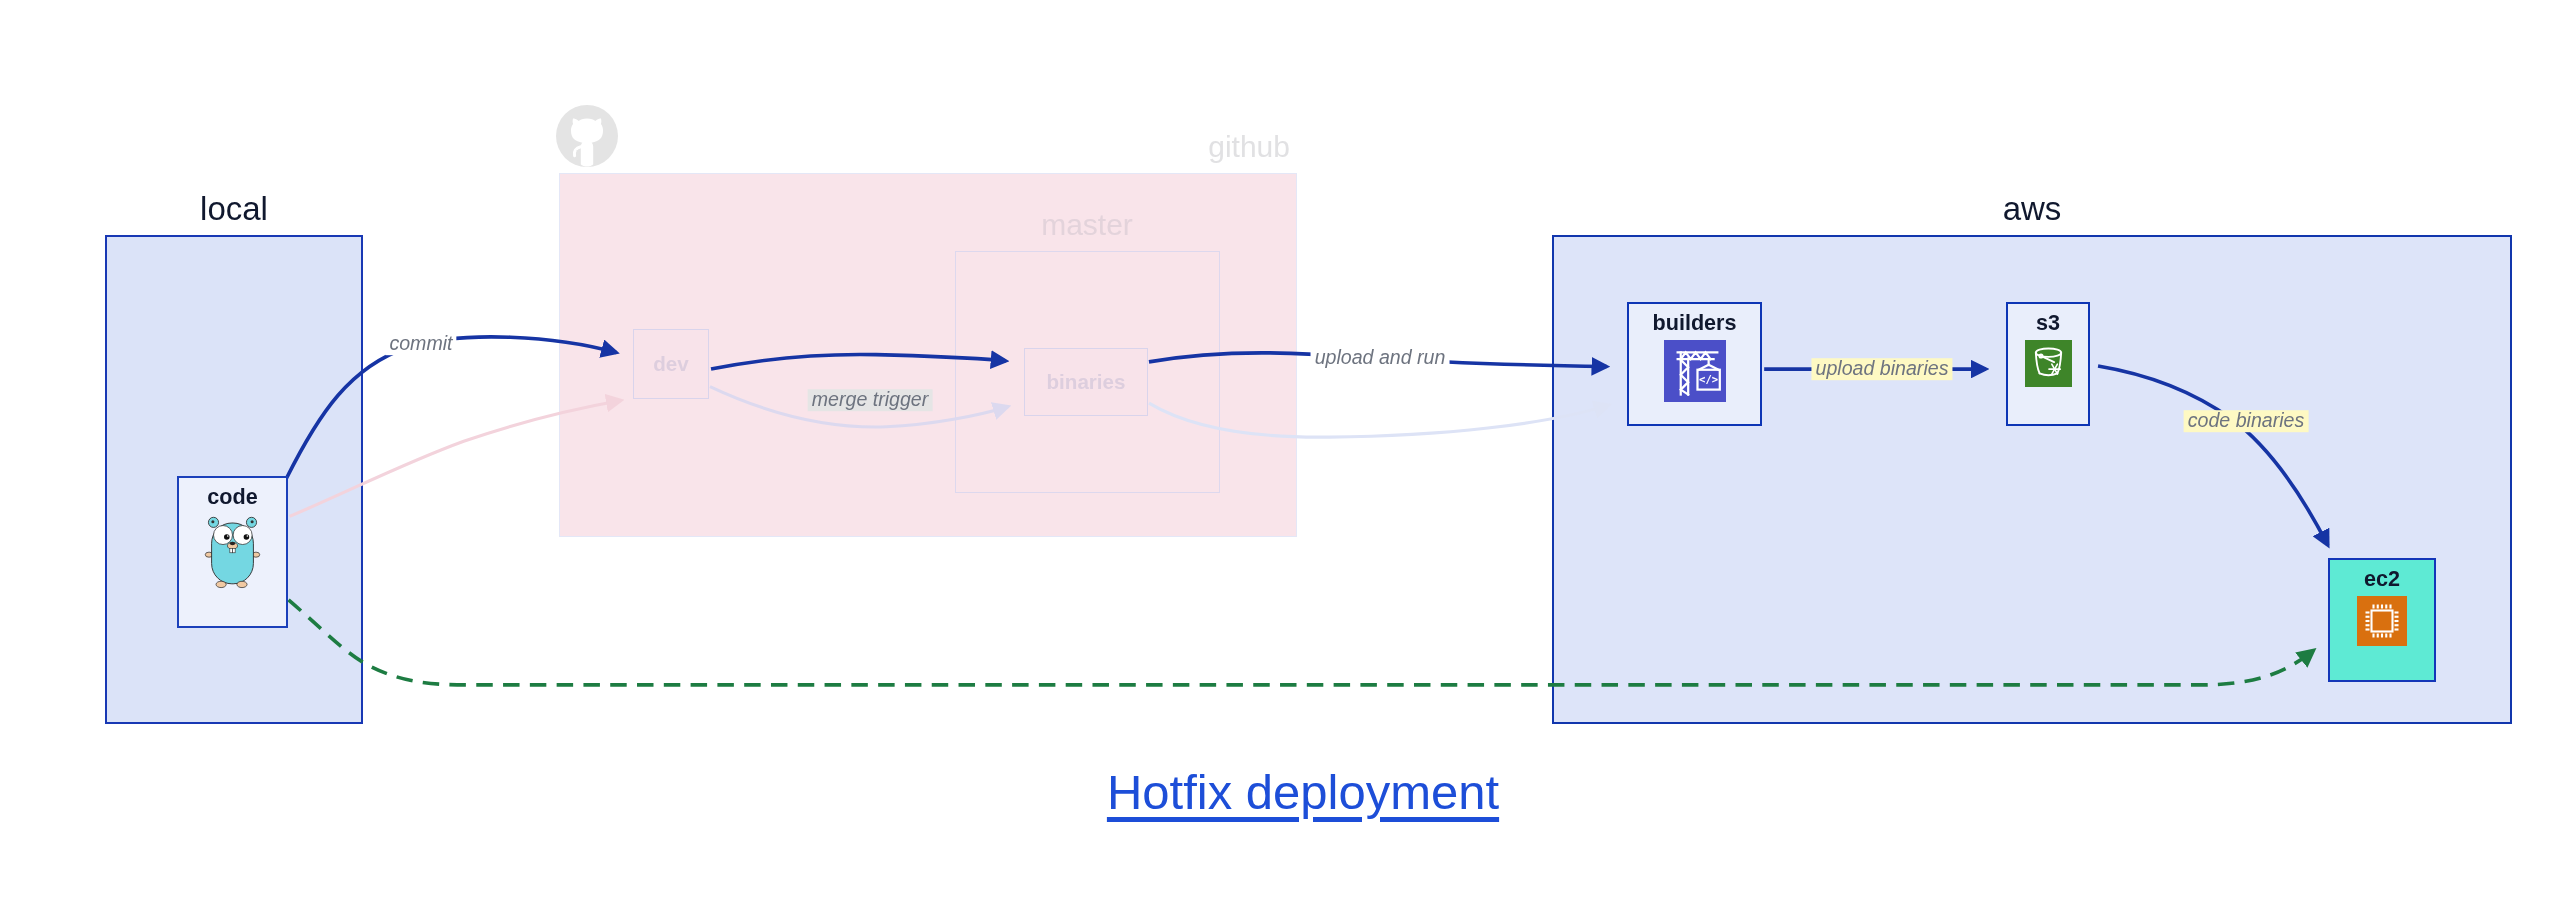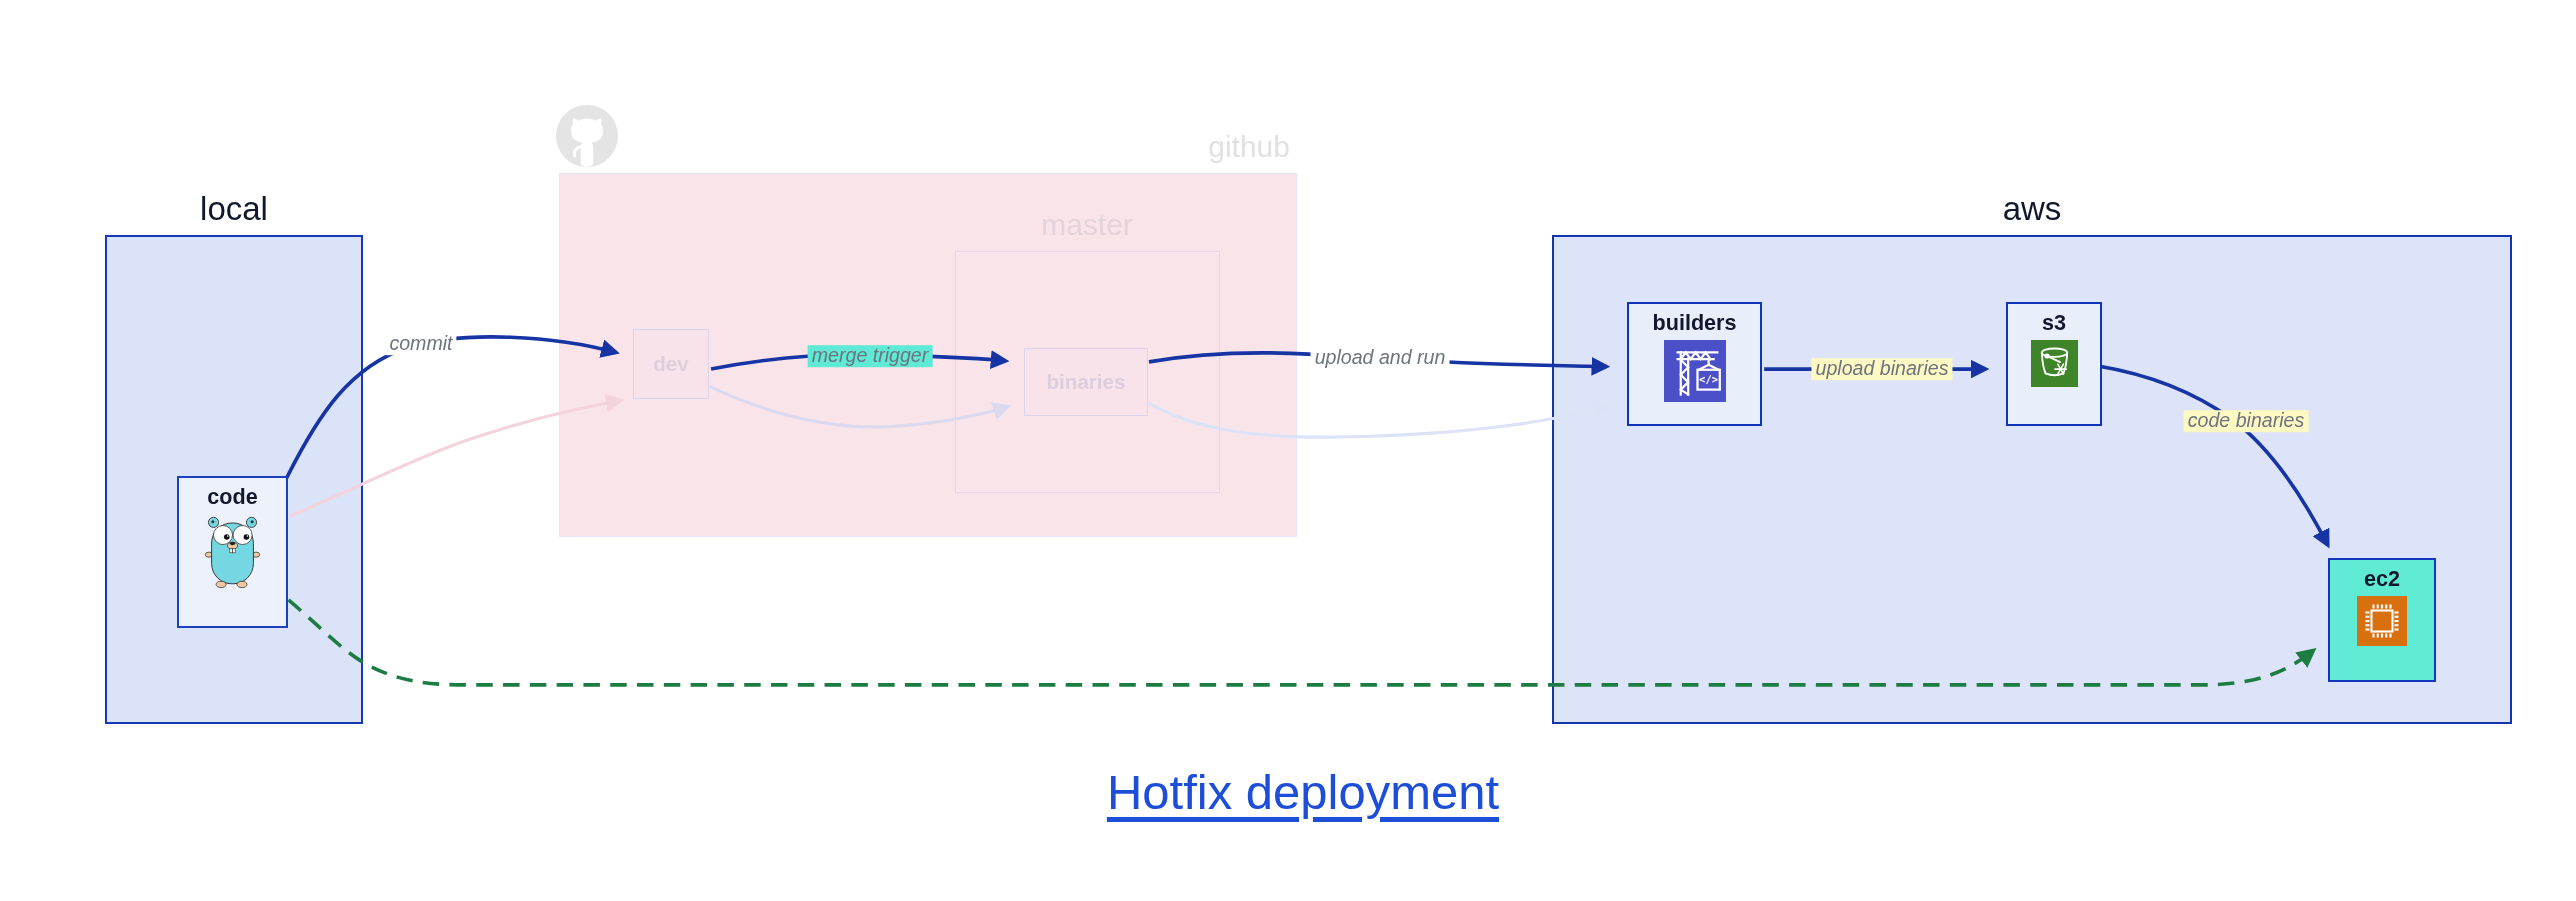--- a/index.html
+++ b/index.html
@@ -17,32 +17,32 @@
   .cluster-label{position:absolute;font-size:33px;color:#10182e;transform:translateX(-50%);white-space:nowrap;}
   .cl-local{left:234px;top:190px;}
   .cl-aws{left:2032px;top:190px;}
   .cl-github{left:1290px;top:130px;transform:translateX(-100%);font-size:30px;color:#e1e1e3;}
   .cl-master{left:1087px;top:208px;font-size:30px;color:#e3d3db;}
   
   .node{position:absolute;box-sizing:border-box;display:flex;flex-direction:column;align-items:center;}
   .node-label{font-weight:700;font-size:21.6px;color:#10182e;margin-top:6.2px;white-space:nowrap;}
   .node-code{left:177px;top:476px;width:111px;height:152px;background:#edf1fc;border:2.6px solid #1b40ba;}
   .node-builders{left:1627px;top:302px;width:135px;height:124px;background:#e9eefb;border:2.6px solid #0d35b5;}
-  .node-s3{left:2006px;top:302px;width:96px;height:124px;background:#e9eefb;border:2.6px solid #0d35b5;}
+  .node-s3{left:2006px;top:302px;width:84px;height:124px;background:#e9eefb;border:2.6px solid #0d35b5;}
   .node-ec2{left:2328px;top:558px;width:108px;height:124px;background:#5eead4;border:2.6px solid #1336b8;}
   .node-faded{background:#f8e3ea;border:1.5px solid #d9d4ec;justify-content:center;}
   .node-dev{left:633px;top:329px;width:76px;height:70px;}
   .node-workflows{left:1024px;top:348px;width:124px;height:68px;}
   .node-faded .node-label{color:#ddcede;font-size:20.6px;margin-top:0;}
   .svc-icon{margin-top:4.1px;}
   
   .edge-label{position:absolute;transform:translate(-50%,-50%);font-style:italic;font-size:19.6px;color:#6d737f;
     white-space:nowrap;padding:1px 4.1px;line-height:1;}
   .bg-white{background:#ffffff;}
-  .bg-pink{background:#5eead4;}
+  .bg-pink{background:#e5e5e5;margin-top:44px;}
   .bg-aws{background:#fef9c3;font-style:italic;}
   
   .diagram-title{position:absolute;left:1303px;top:764px;transform:translateX(-50%);
     font-size:49px;color:#1d4ed8;text-decoration:underline;text-decoration-thickness:4.6px;text-underline-offset:8.2px;
     white-space:nowrap;}
   
   svg.edge-layer{position:absolute;left:0;top:0;z-index:5;pointer-events:none;}
   .z1{z-index:1;} .z2{z-index:2;} .z6{z-index:6;} .z7{z-index:7;}
 </style>
 </head>

